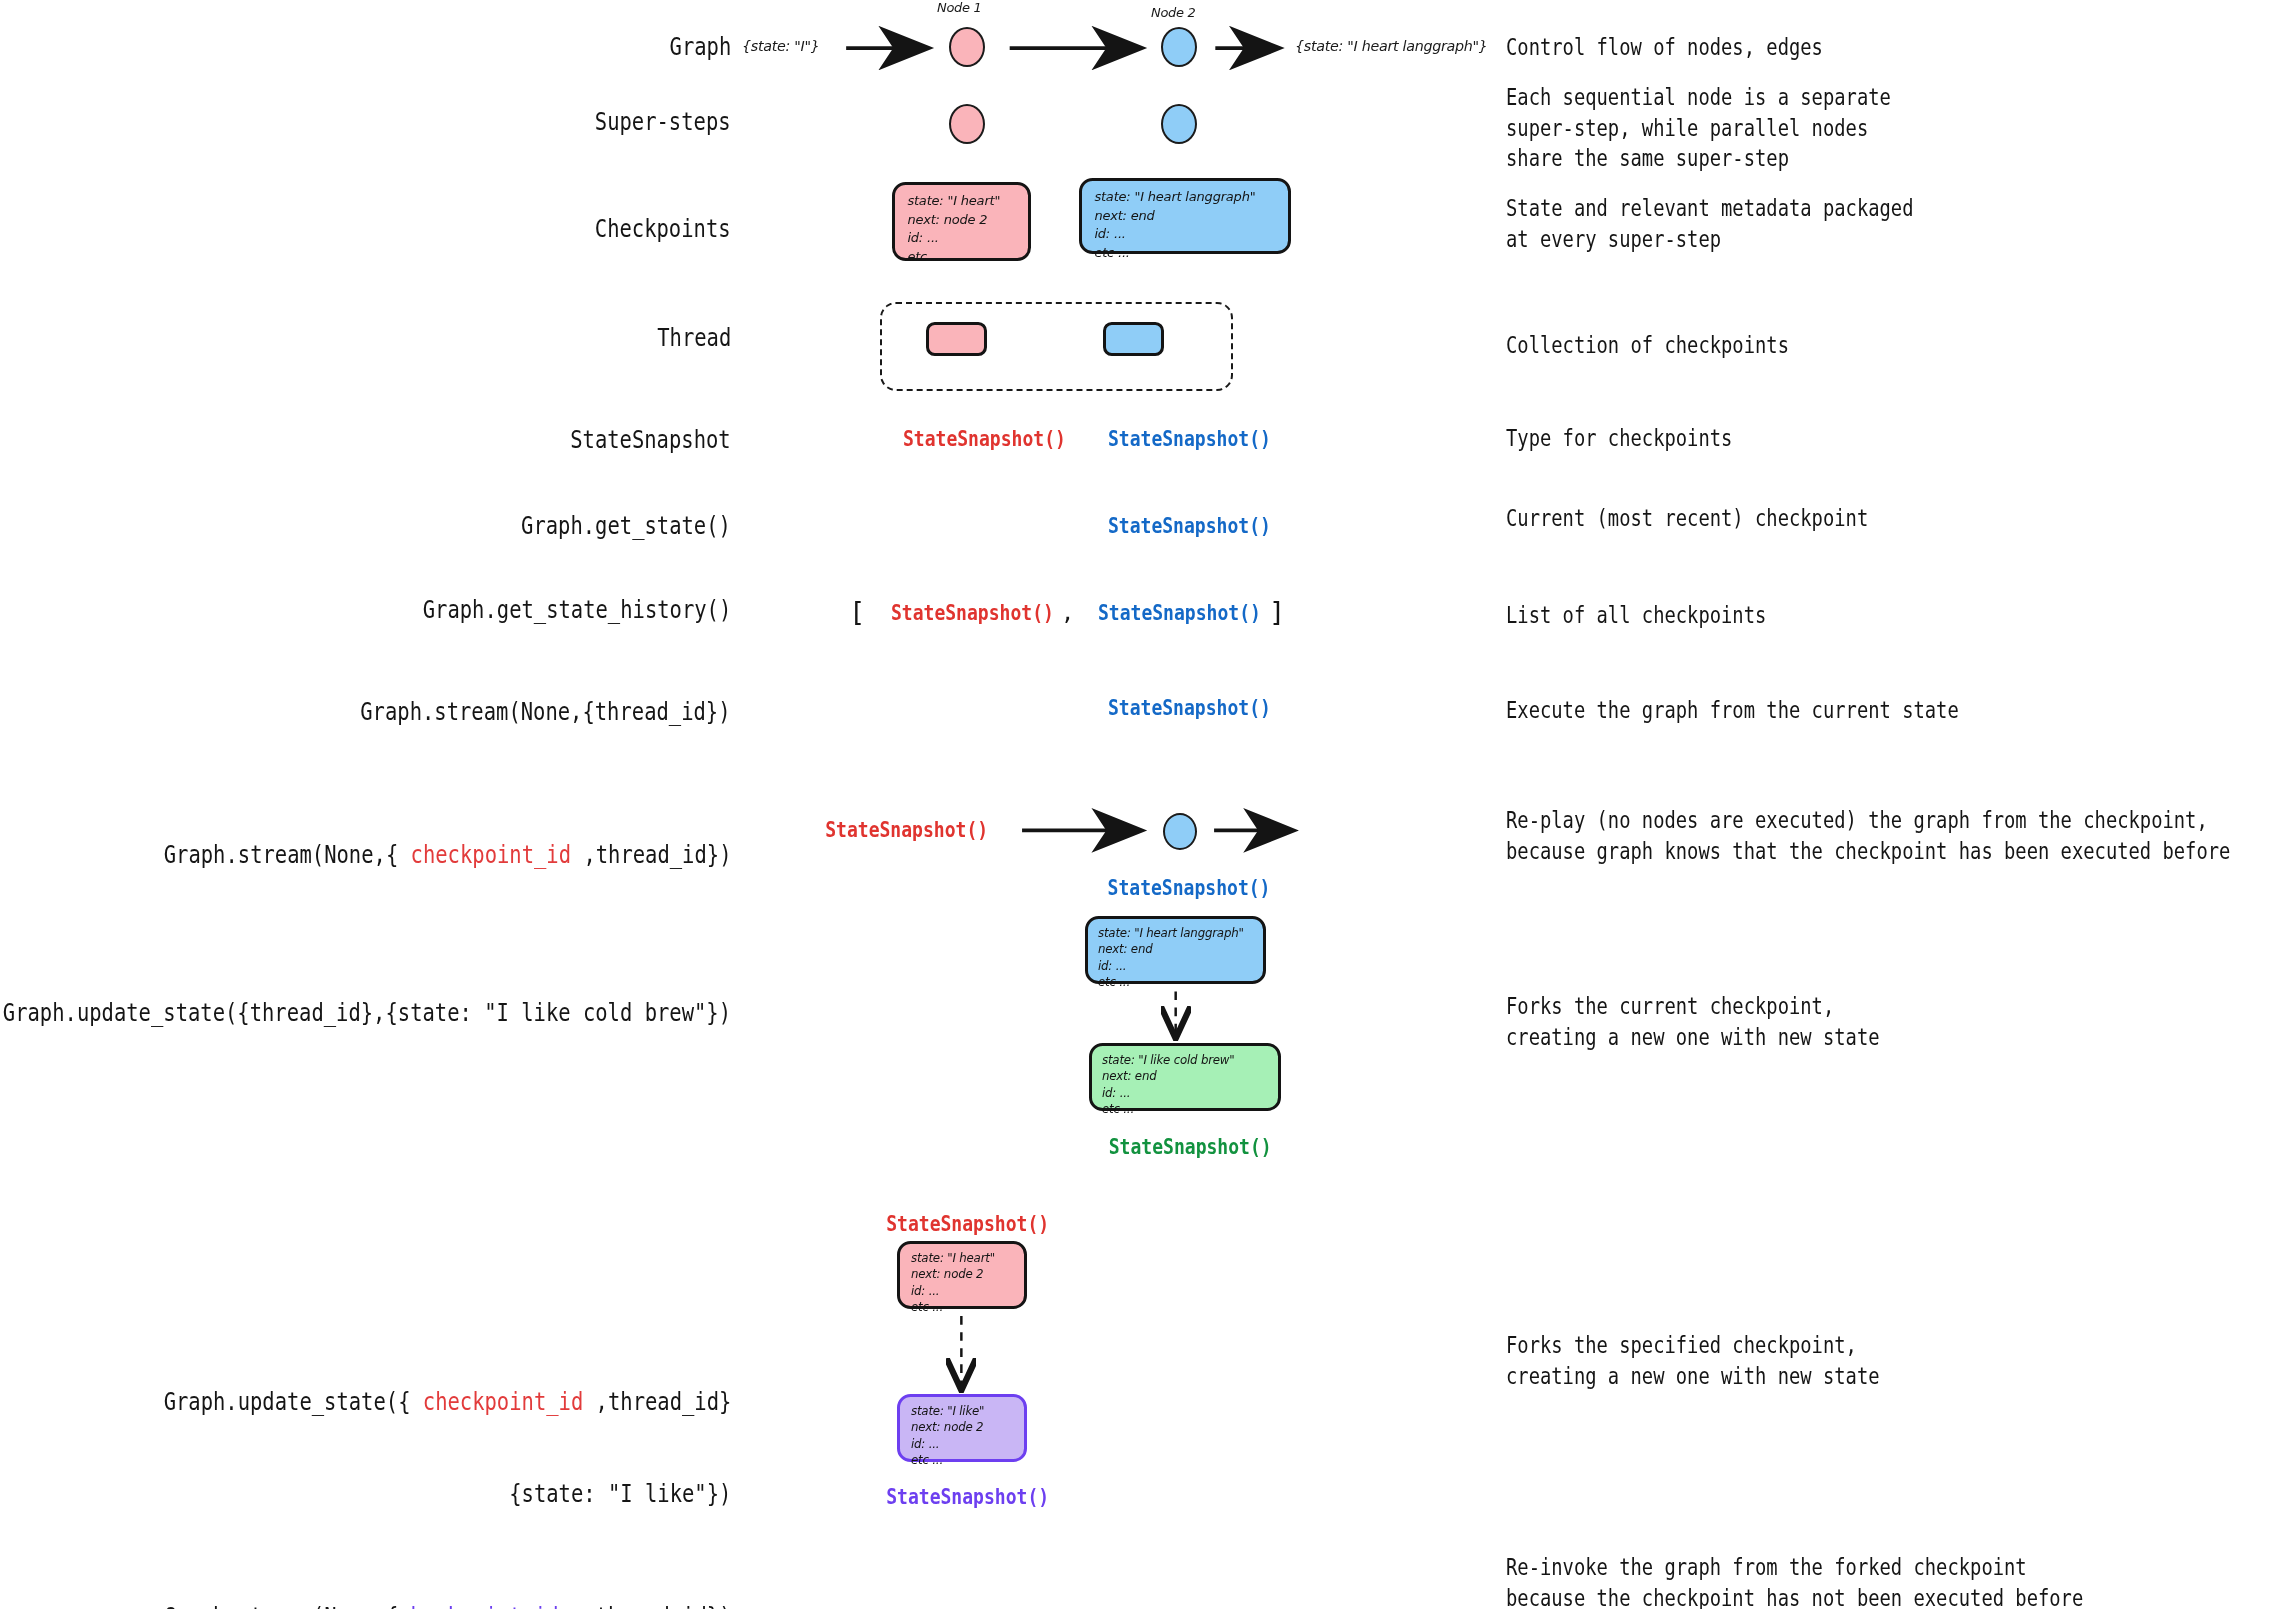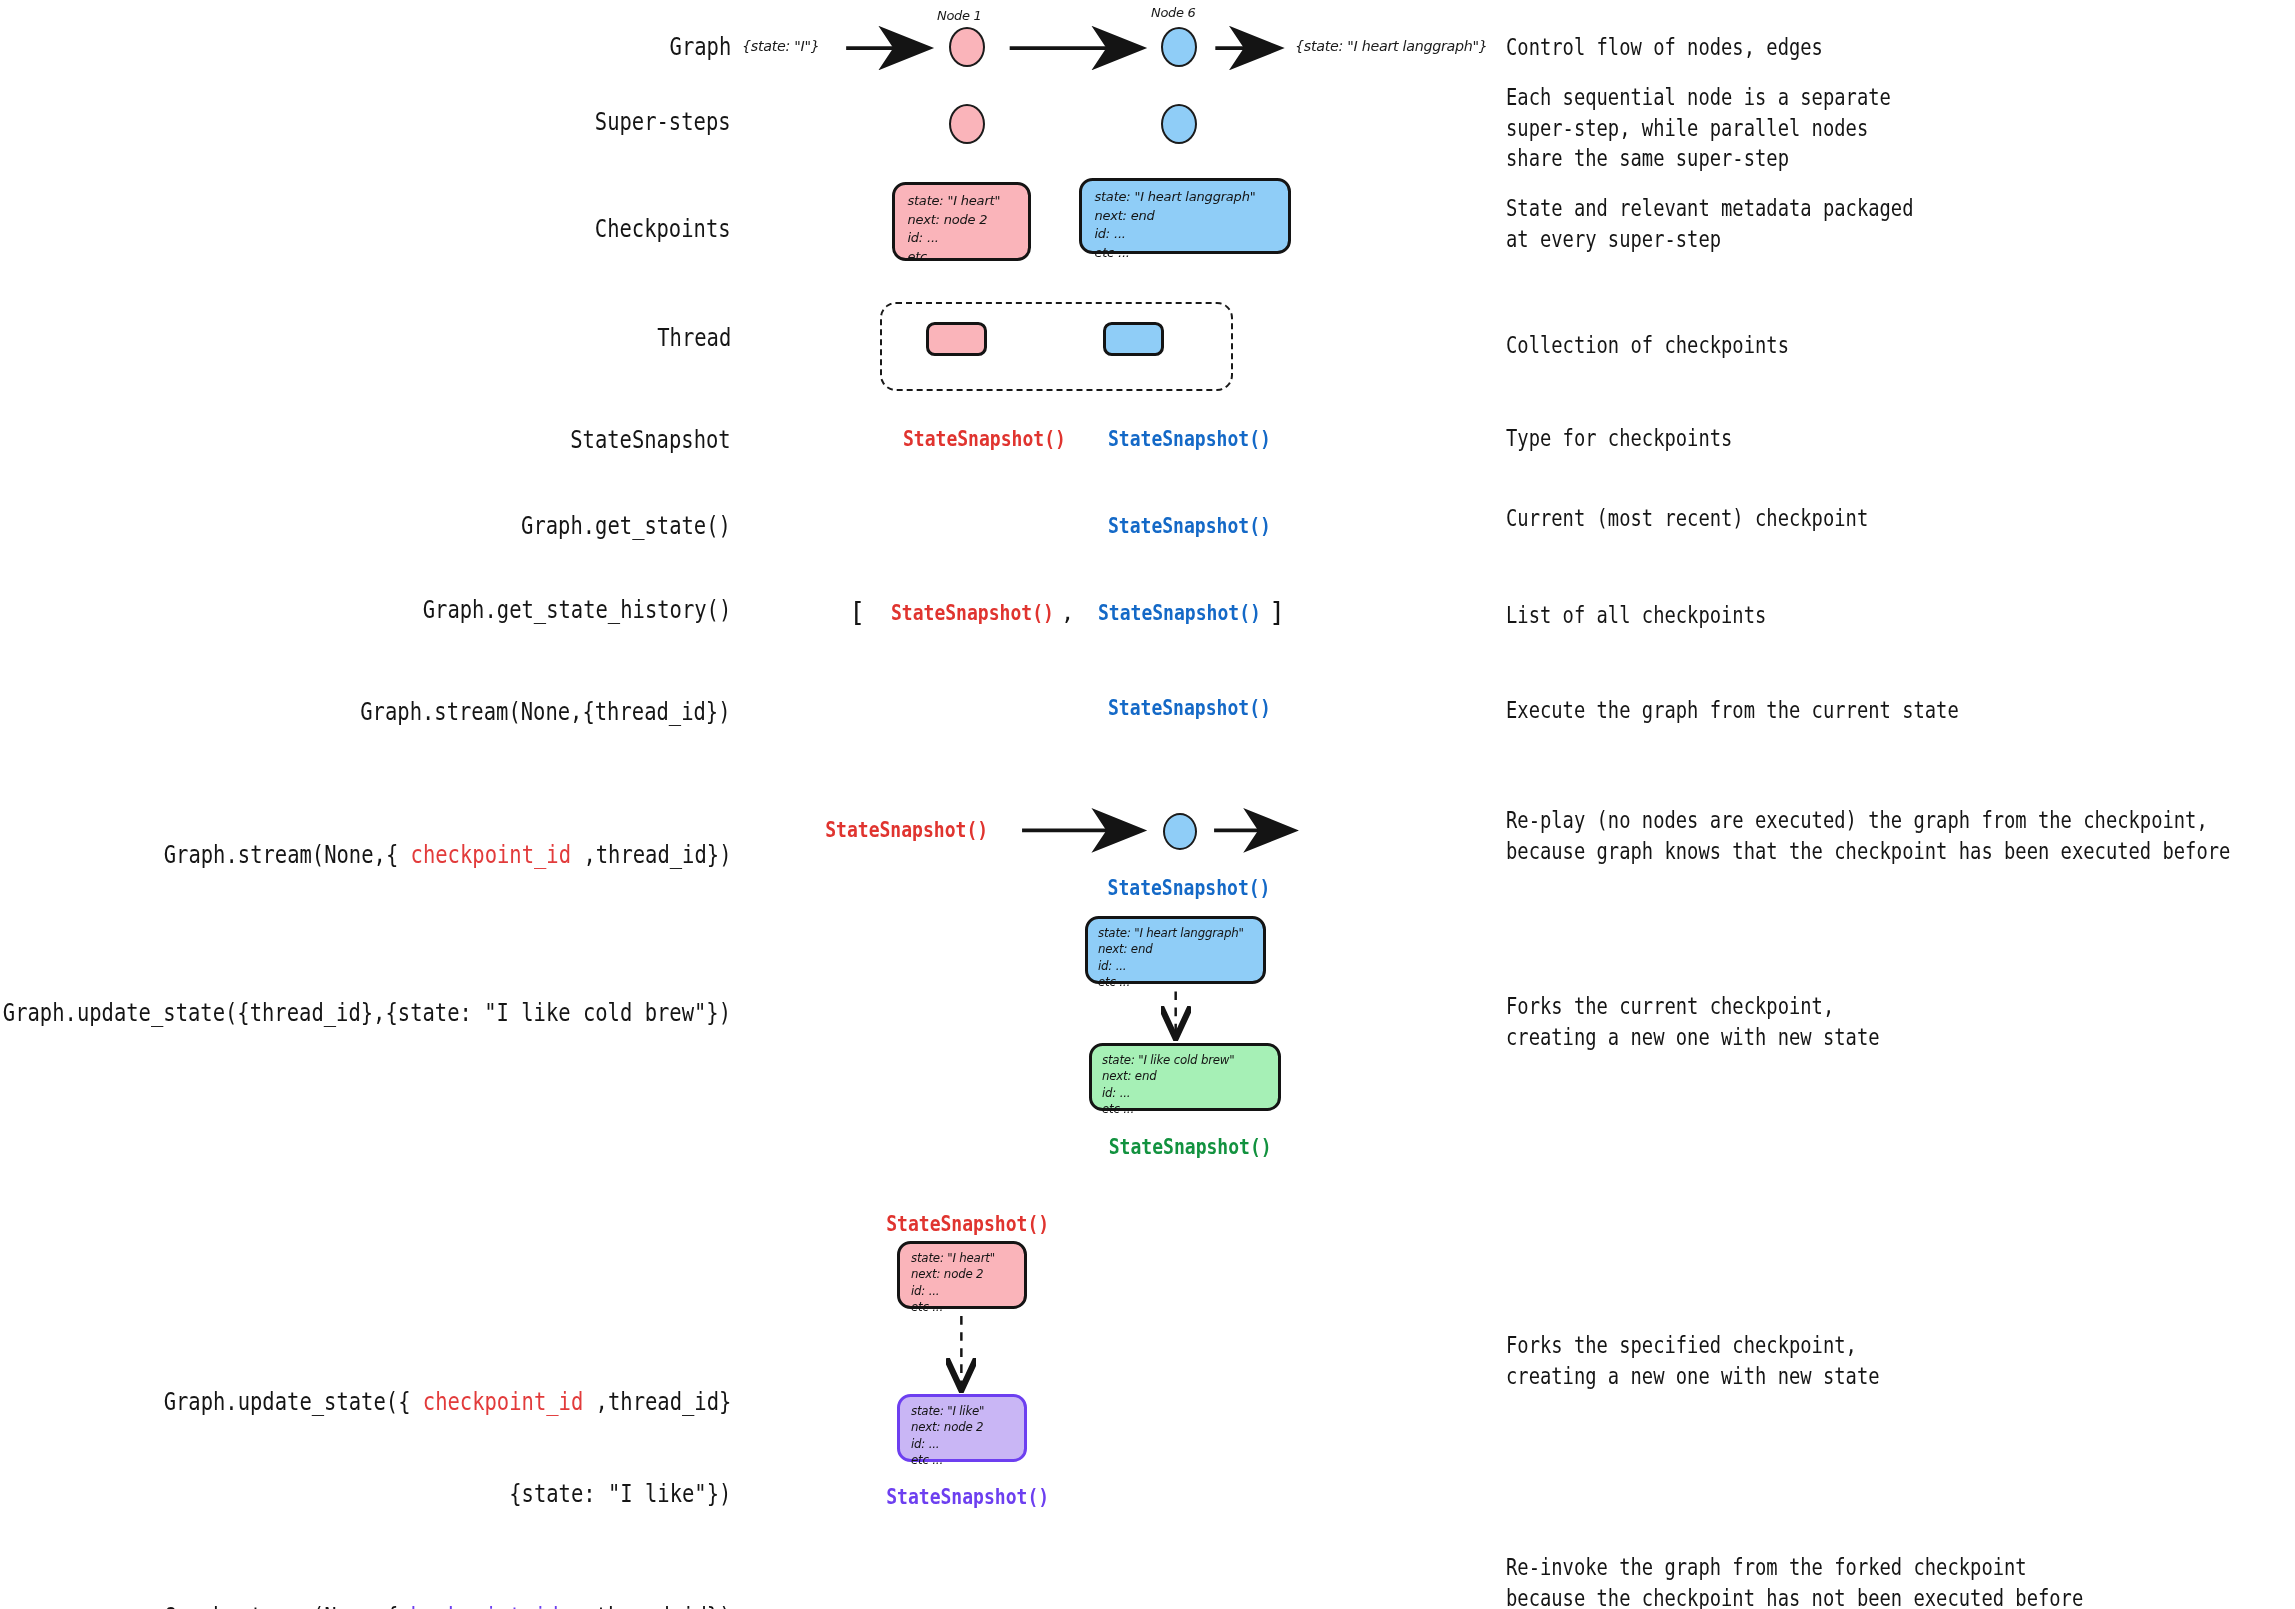--- a/index.html
+++ b/index.html
@@ -157,22 +157,22 @@
 <div class="desc" style="left:1506px;top:695px;">Execute the graph from the current state</div>
 <div class="desc" style="left:1506px;top:805px;">Re-play (no nodes are executed) the graph from the checkpoint,
 because graph knows that the checkpoint has been executed before</div>
 <div class="desc" style="left:1506px;top:991px;">Forks the current checkpoint,
 creating a new one with new state</div>
 <div class="desc" style="left:1506px;top:1330px;">Forks the specified checkpoint,
 creating a new one with new state</div>
 <div class="desc" style="left:1506px;top:1552px;">Re-invoke the graph from the forked checkpoint
 because the checkpoint has not been executed before</div>
 
-<div class="hand sm" style="left:937px;top:8px;font-style:italic;">Node 1</div>
-<div class="hand sm" style="left:1151px;top:5px;">Node 6</div>
+<div class="hand sm" style="left:937px;top:0;font-style:italic;">Node 1</div>
+<div class="hand sm" style="left:1151px;top:5px;">Node 2</div>
 <div class="hand" style="left:742px;top:38px;">{state: "I"}</div>
 <div class="hand" style="left:1295px;top:38px;">{state: "I heart langgraph"}</div>
 
 <div class="node pink" style="left:949px;top:27px;width:32px;height:36px;"></div>
 <div class="node blue" style="left:1161px;top:27px;width:32px;height:36px;"></div>
 
 <div class="node pink" style="left:949px;top:104px;width:32px;height:36px;"></div>
 <div class="node blue" style="left:1161px;top:104px;width:32px;height:36px;"></div>
 
 <div class="cbox pink" style="left:892px;top:182px;width:139px;height:79px;">

